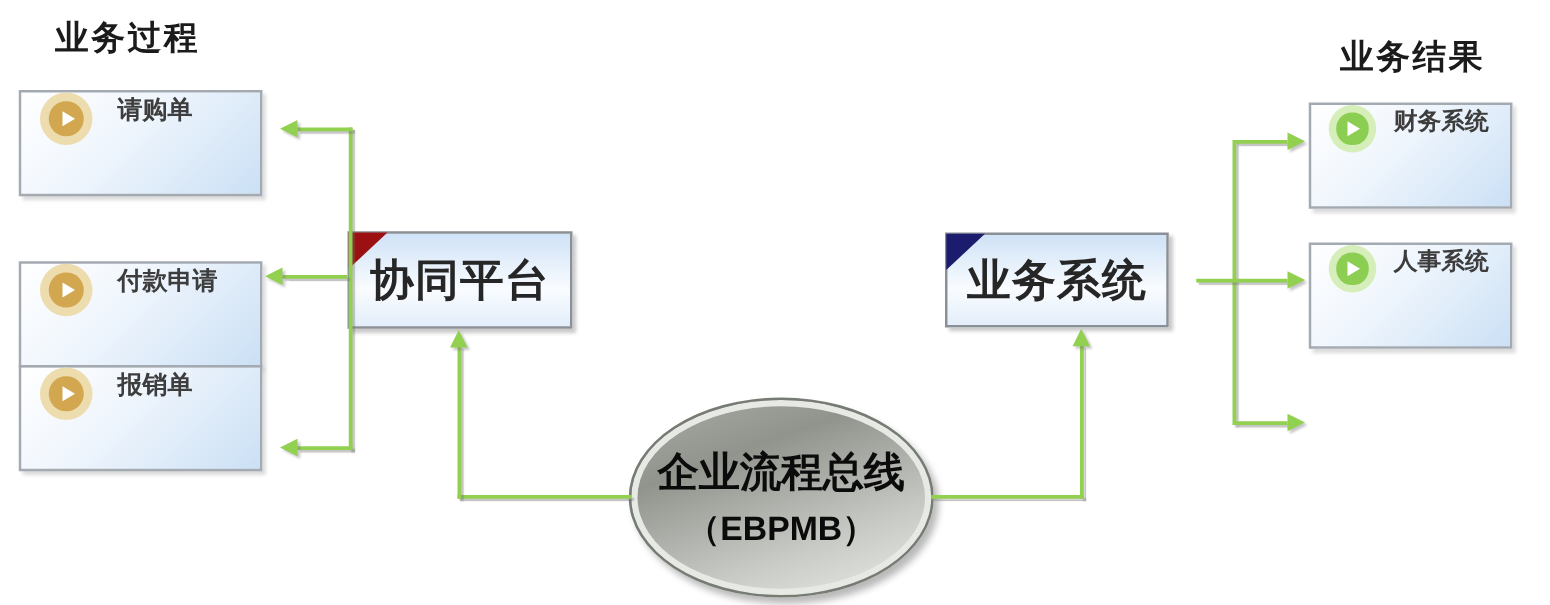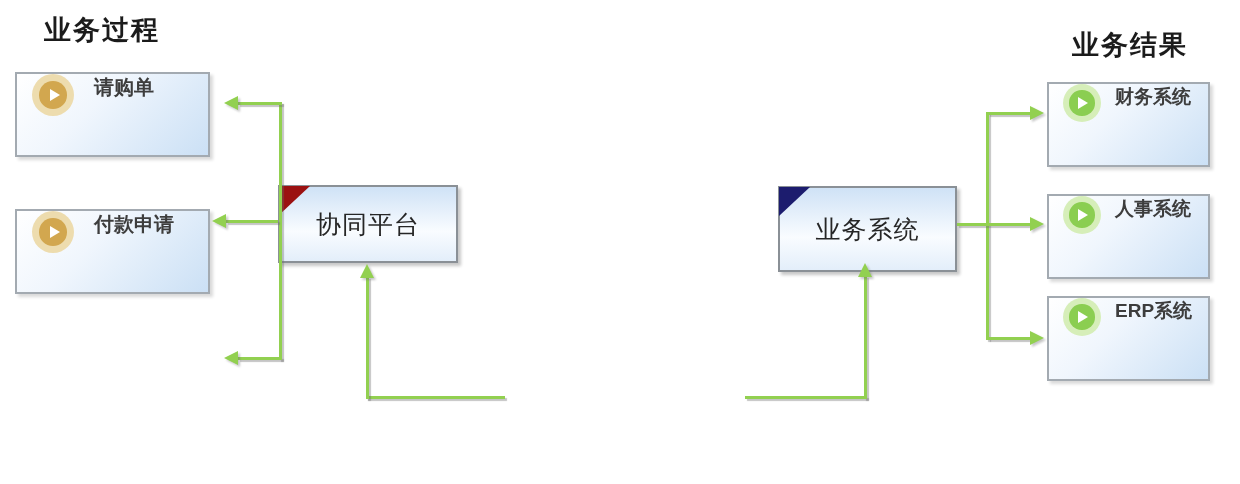--- a/index.html
+++ b/index.html
@@ -38,22 +38,22 @@
     display:flex; align-items:center; justify-content:center; }
   .play-tri { width:0; height:0; border-top:6px solid transparent;
     border-bottom:6px solid transparent; border-left:10px solid #ffffff; margin-left:3px; }
 
   
   .hub { position:absolute; border:2px solid #8a9096;
     background:linear-gradient(to bottom,#cfe2f6 0%,#f9fcff 60%,#e3eefa 100%);
     box-shadow:3px 3px 3px rgba(0,0,0,0.22);
     display:flex; align-items:center; justify-content:center; }
   #hub-left  { left:278px; top:185px; width:180px; height:78px; }
-  #hub-right { left:778px; top:186px; width:179px; height:86px; }
-  .hub-label { font-size:25px; font-weight:normal; color:#262626; letter-spacing:1px;
+  #hub-right { left:756px; top:186px; width:179px; height:76px; }
+  .hub-label { font-size:35px; font-weight:bold; color:#262626; letter-spacing:1px;
     white-space:nowrap; }
   .corner { position:absolute; top:-1px; left:-1px; width:0; height:0;
     border-right:31px solid transparent; }
   .corner.red  { border-top:29px solid #9b1111; }
   .corner.navy { border-top:29px solid #1c1c6e; }
 
   
   #bus { position:absolute; left:503px; top:318px; width:244px; height:160px;
     border-radius:50%; border:2px solid #767b74;
     background:linear-gradient(160deg,#a9ada6 0%,#90948d 30%,#c8cbc5 70%,#e9ebe7 100%);
@@ -94,55 +94,59 @@
     <span class="node-label">请购单</span>
   </div>
   <div class="node left-col gold" id="proc-1">
     <span class="play-outer">
       <span class="play-inner">
           <span class="play-tri"></span>
         </span>
       </span>
     <span class="node-label">付款申请</span>
   </div>
+  <div class="node left-col gold" id="proc-2">
+    <span class="play-outer">
+      <span class="play-inner">
+          <span class="play-tri"></span>
+        </span>
+      </span>
+    <span class="node-label">报销单</span>
+  </div>
 
   <div class="node right-col green" id="res-0">
     <span class="play-outer">
       <span class="play-inner">
           <span class="play-tri"></span>
         </span>
       </span>
     <span class="node-label">财务系统</span>
   </div>
   <div class="node right-col green" id="res-1">
     <span class="play-outer">
       <span class="play-inner">
           <span class="play-tri"></span>
         </span>
       </span>
     <span class="node-label">人事系统</span>
   </div>
-  <div class="node right-col green" id="res-2">
-    <span class="play-outer">
-      <span class="play-inner">
-          <span class="play-tri"></span>
-        </span>
-      </span>
-    <span class="node-label">ERP系统</span>
-  </div>
 
   <div class="hub" id="hub-left">
     <span class="corner red"></span>
     <span class="hub-label">协同平台</span>
   </div>
   <div class="hub" id="hub-right">
     <span class="corner navy"></span>
     <span class="hub-label">业务系统</span>
   </div>
 
+  <div id="bus">
+    <div class="bus-title">企业流程总线</div>
+    <div class="bus-sub">（EBPMB）</div>
+  </div>
 
   <div class="v-line" style="left:279px; top:102px; height:258px;"></div>
   <div class="h-line" style="left:238px; top:102px; width:44px;"></div>
   <div class="arrow a-left" style="left:224px; top:96px;"></div>
   <div class="h-line" style="left:226px; top:220px; width:52px;"></div>
   <div class="arrow a-left" style="left:212px; top:214px;"></div>
   <div class="h-line" style="left:238px; top:357px; width:44px;"></div>
   <div class="arrow a-left" style="left:224px; top:351px;"></div>
 
   <div class="v-line" style="left:986px; top:112px; height:228px;"></div>

